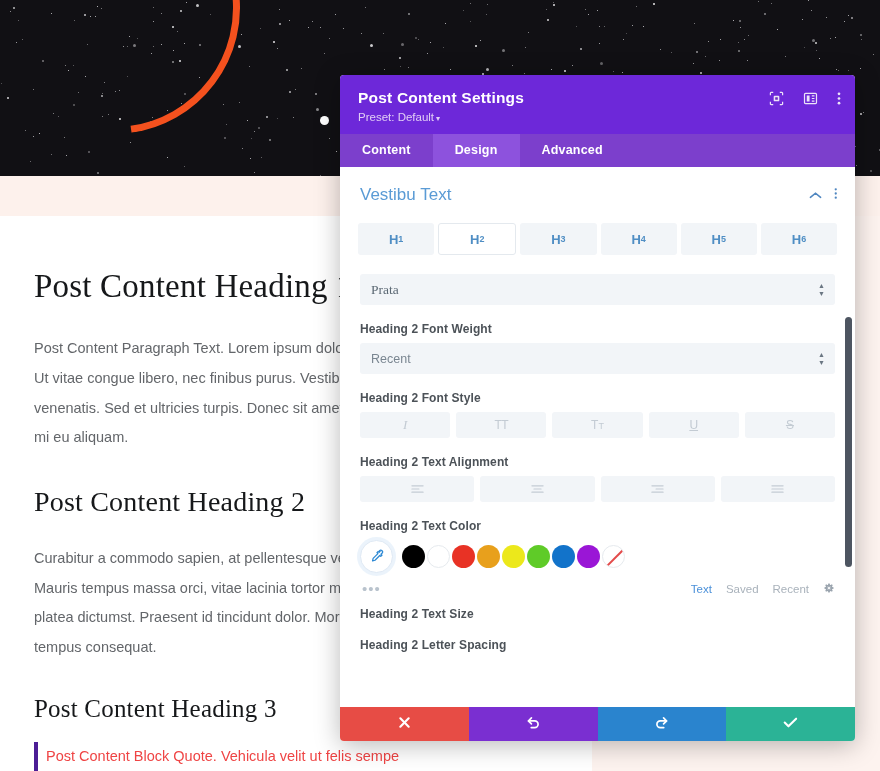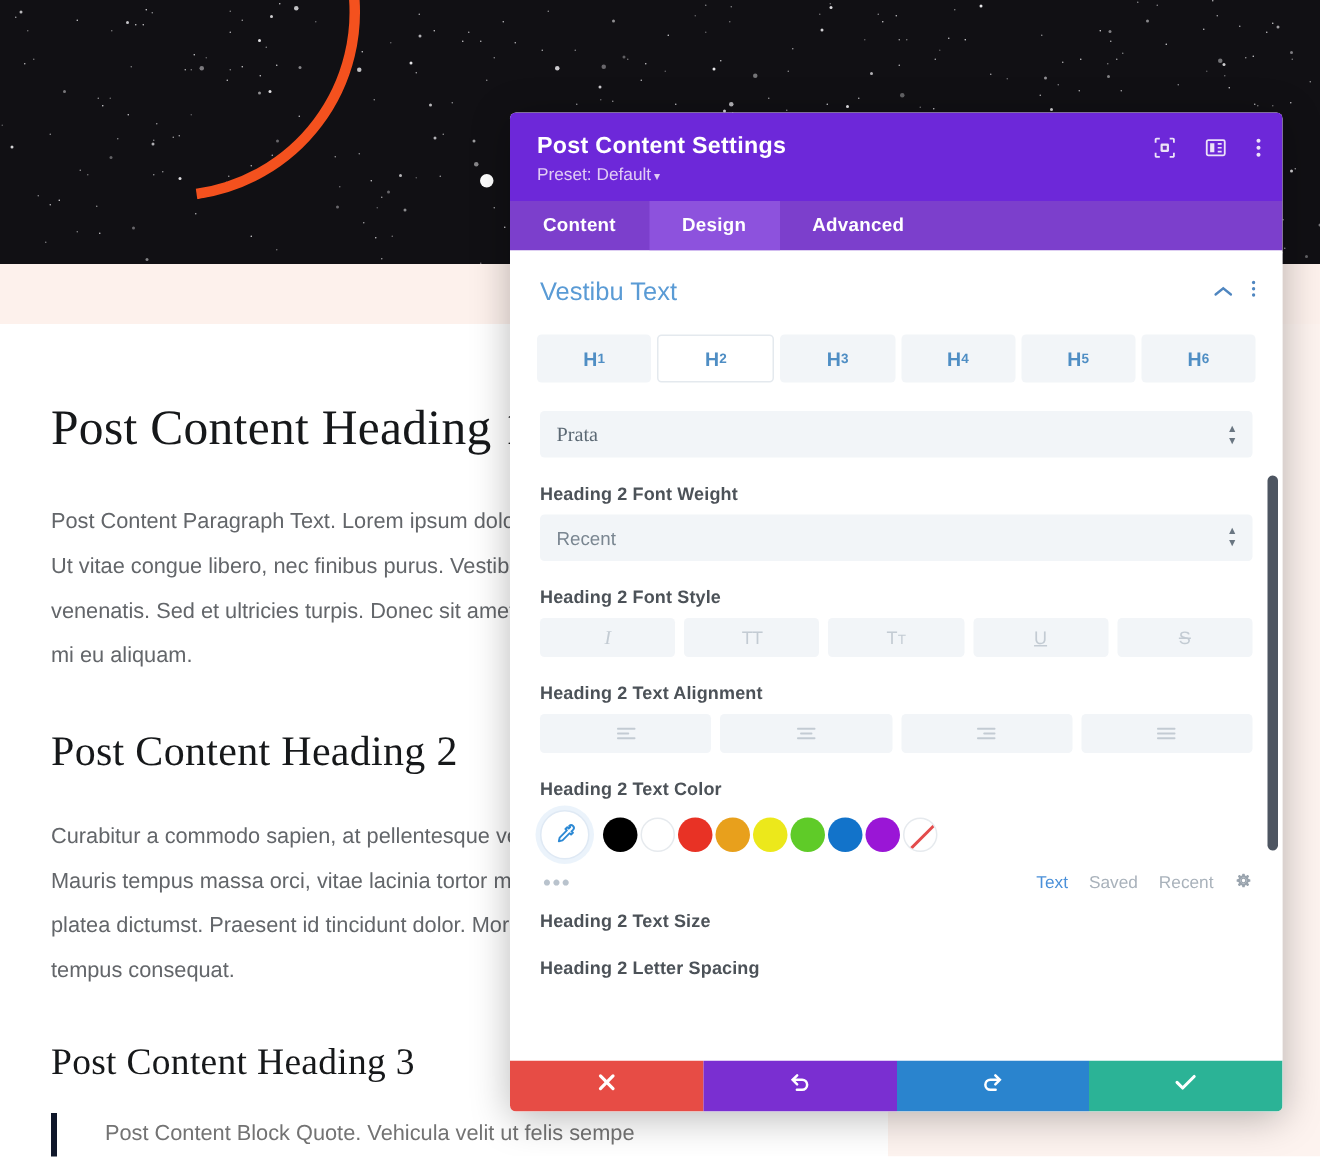--- a/index.html
+++ b/index.html
@@ -58,23 +58,23 @@
     letter-spacing: .2px;
   }
   .pc-h1 { font-size: 33px; line-height: 1.1; margin-bottom: 30px; }
   .pc-h2 { font-size: 28px; line-height: 1.1; margin: 34px 0 26px 0; }
   .pc-h3 { font-size: 25px; line-height: 1.1; margin: 32px 0 20px 0; }
   .pc-p {
     font-size: 14.5px; line-height: 2.05; color: #63666a;
     max-width: 740px; white-space: nowrap; overflow: visible;
   }
   .pc-quote {
-    border-left: 4px solid #0f172a;
-    padding-left: 32px;
-    font-size: 14.5px; line-height: 2.05; color: #737373;
+    border-left: 4px solid #4c1d95;
+    padding-left: 8px;
+    font-size: 14.5px; line-height: 2.05; color: #ef4444;
     white-space: nowrap;
   }
 
   
   .modal {
     position: absolute; left: 340px; top: 75px;
     width: 515px; height: 666px;
     background: #ffffff;
     border-radius: 4px;
     box-shadow: 0 4px 26px rgba(0,0,0,.28);

